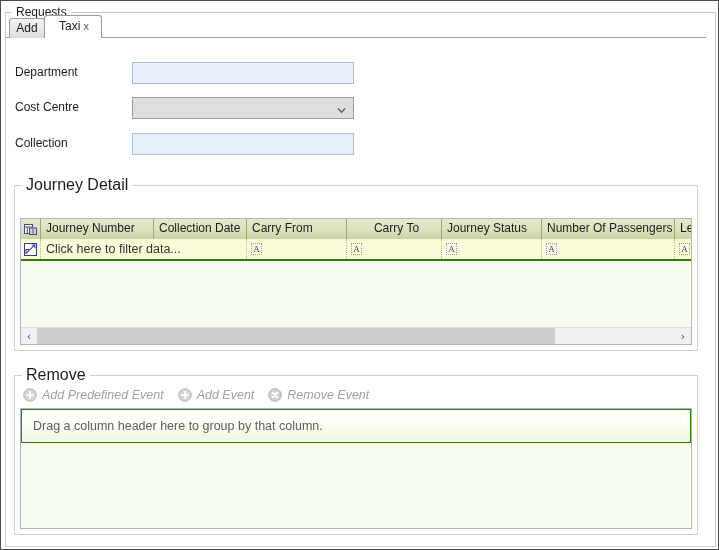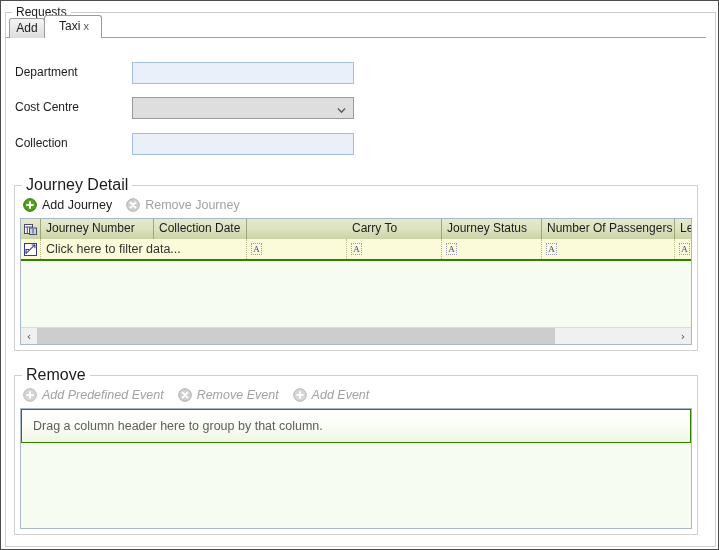--- a/index.html
+++ b/index.html
@@ -452,58 +452,38 @@
 
     <div class="field-row" style="top:95px; width:360px;">
       <div class="field-label">Collection</div>
       <input class="field-input" type="text" value="" style="">
     </div>
 
     <div class="inner-group" style="left:8px; top:140px; width:684px; height:173px;">
       <div class="inner-frame"></div>
       <div class="inner-legend">Journey Detail</div>
 
-      <div class="toolbar" style="left:6px; top:17px;">
-        <div class="tb-btn enabled">
-          <span class="tb-ico">
-            <svg width="14" height="14" viewBox="0 0 14 14" aria-hidden="true">
-              <circle cx="7" cy="7" r="6.3" fill="#53a21c" stroke="#2f6b0d" stroke-width="1"></circle>
-              <rect x="6.1" y="3.3" width="1.9" height="7.4" fill="#ffffff"></rect>
-              <rect x="3.3" y="6.1" width="7.4" height="1.9" fill="#ffffff"></rect>
-            </svg>
-          </span>
-          <span>Add Journey</span>
-        </div>
-        <div class="tb-btn disabled">
-          <span class="tb-ico">
-            <svg width="14" height="14" viewBox="0 0 14 14" aria-hidden="true">
-              <circle cx="7" cy="7" r="6.3" fill="#cfcfcf" stroke="#b0b0b0" stroke-width="1"></circle>
-              <path d="M4.5 4.5 L9.5 9.5 M9.5 4.5 L4.5 9.5" stroke="#ffffff" stroke-width="1.9" stroke-linecap="round"></path>
-            </svg>
-          </span>
-          <span>Remove Journey</span>
-        </div>
-      </div>
 
       <div class="grid" style="left:6px; top:40px; width:672px; height:127px;">
 
         <div class="grid-header">
           <div class="hdr-corner">
             <svg width="13" height="13" viewBox="0 0 13 13" aria-hidden="true">
               <rect x="0.5" y="1.5" width="8" height="9" fill="#ffffff" stroke="#4a4a6a" stroke-width="1"></rect>
               <line x1="0.5" y1="4" x2="8.5" y2="4" stroke="#4a4a6a" stroke-width="1"></line>
               <line x1="3.3" y1="4" x2="3.3" y2="10.5" stroke="#4a4a6a" stroke-width="1"></line>
               <rect x="5.5" y="5" width="7" height="6.5" fill="#c9d3e8" stroke="#4a4a6a" stroke-width="1"></rect>
               <line x1="9" y1="6" x2="9" y2="10.5" stroke="#4a4a6a" stroke-width="1"></line>
             </svg>
           </div>
 
           <div class="hdr-cell" style="left:20px;  width:113px;">Journey Number</div>
           <div class="hdr-cell" style="left:133px; width:93px;">Collection Date</div>
-          <div class="hdr-cell" style="left:326px; width:95px;">Carry To</div>
+          <div class="hdr-cell" style="left:226px; width:100px;">Carry From</div>
+          <div class="hdr-cell" style="left:326px; width:95px;text-align:center;">Carry To</div>
           <div class="hdr-cell" style="left:421px; width:100px;">Journey Status</div>
           <div class="hdr-cell" style="left:521px; width:133px;">Number Of Passengers</div>
           <div class="hdr-cell" style="left:654px; width:50px;">Lead Pass</div>
         </div>
 
         <div class="filter-row">
           <div class="filter-corner">
             <svg width="13" height="13" viewBox="0 0 13 13" aria-hidden="true">
               <rect x="0.5" y="0.5" width="12" height="12" fill="#ffffff" stroke="#3a3a8a" stroke-width="1"></rect>
               <polyline points="2,10.5 2,6.5 5,6.5" fill="none" stroke="#3a3a8a" stroke-width="1.1"></polyline>
@@ -553,36 +533,36 @@
               <circle cx="7" cy="7" r="6.3" fill="#d6d6d6" stroke="#b6b6b6" stroke-width="1"></circle>
               <rect x="6.1" y="3.3" width="1.9" height="7.4" fill="#ffffff"></rect>
               <rect x="3.3" y="6.1" width="7.4" height="1.9" fill="#ffffff"></rect>
             </svg>
           </span>
           <span>Add Predefined Event</span>
         </div>
         <div class="tb-btn disabled">
           <span class="tb-ico">
             <svg width="14" height="14" viewBox="0 0 14 14" aria-hidden="true">
-              <circle cx="7" cy="7" r="6.3" fill="#cfcfcf" stroke="#b0b0b0" stroke-width="1"></circle>
-              <path d="M4.5 4.5 L9.5 9.5 M9.5 4.5 L4.5 9.5" stroke="#ffffff" stroke-width="1.9" stroke-linecap="round"></path>
-            </svg>
-          </span>
-          <span>Remove Event</span>
-        </div>
-        <div class="tb-btn disabled">
-          <span class="tb-ico">
-            <svg width="14" height="14" viewBox="0 0 14 14" aria-hidden="true">
               <circle cx="7" cy="7" r="6.3" fill="#d6d6d6" stroke="#b6b6b6" stroke-width="1"></circle>
               <rect x="6.1" y="3.3" width="1.9" height="7.4" fill="#ffffff"></rect>
               <rect x="3.3" y="6.1" width="7.4" height="1.9" fill="#ffffff"></rect>
             </svg>
           </span>
           <span>Add Event</span>
         </div>
+        <div class="tb-btn disabled">
+          <span class="tb-ico">
+            <svg width="14" height="14" viewBox="0 0 14 14" aria-hidden="true">
+              <circle cx="7" cy="7" r="6.3" fill="#cfcfcf" stroke="#b0b0b0" stroke-width="1"></circle>
+              <path d="M4.5 4.5 L9.5 9.5 M9.5 4.5 L4.5 9.5" stroke="#ffffff" stroke-width="1.9" stroke-linecap="round"></path>
+            </svg>
+          </span>
+          <span>Remove Event</span>
+        </div>
       </div>
 
       <div class="events-grid" style="left:6px; top:40px; width:672px; height:121px;">
         <div class="group-panel">
           <div class="group-panel-text">Drag a column header here to group by that column.</div>
         </div>
         <div class="events-body"></div>
       </div>
     </div>
 

